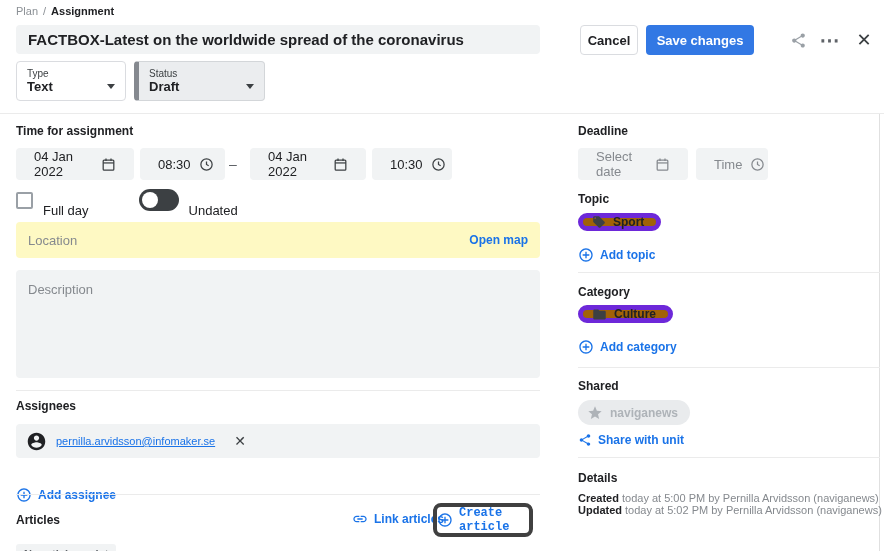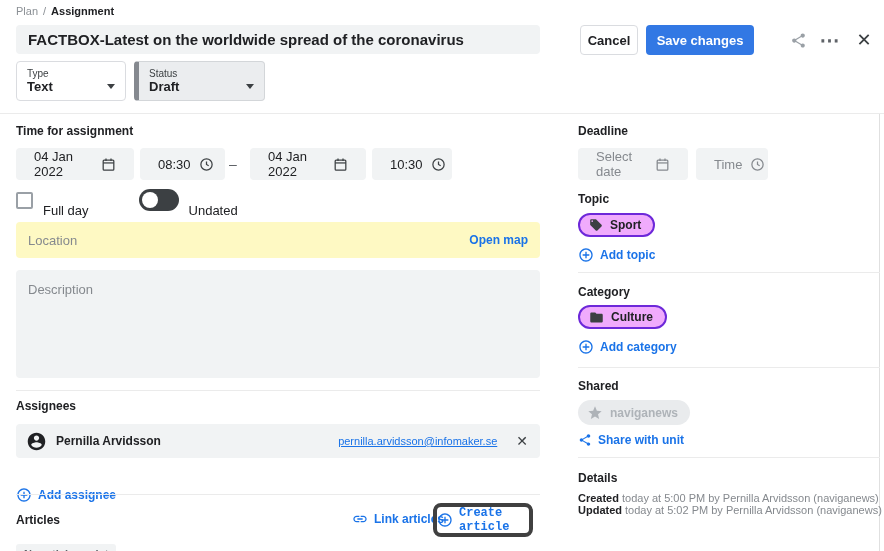--- a/index.html
+++ b/index.html
@@ -51,22 +51,22 @@
   .sec-label { font-size:12px; font-weight:bold; color:#202124; }
   .field {
     background:#f1f3f4; border-radius:4px; display:flex; align-items:center;
     font-size:13px; color:#202124; cursor:pointer; padding:0 18px; gap:8px; height:32px;
     justify-content:space-between;
   }
   .field .ph { color:#85898e; }
   .ic { flex:0 0 auto; display:flex; }
   .blue-link { display:flex; align-items:center; gap:6px; color:#1a73e8; font-size:12px; font-weight:bold; cursor:pointer; }
   .pill {
-    display:inline-flex; align-items:center; gap:7px; height:24px; padding:0 12px 0 9px;
-    background:#f0abfc; border:2px solid #6d28d9; border-radius:13px;
+    display:inline-flex; align-items:center; gap:7px; height:18px; padding:0 12px 0 9px;
+    background:#a16207; border:5px solid #6d28d9; border-radius:13px;
     font-size:12px; font-weight:bold; color:#202124; cursor:pointer;
   }
   .pill-gray { background:#e9ebed; border:none; color:#aeb3b8; height:25px; }
 
   
   .lbl-time { left:16px; top:124px; }
   .f-sd { left:16px;  top:148px; width:118px; }
   .f-st { left:140px; top:148px; width:85px;  }
   .time-dash { left:229px; top:148px; height:32px; display:flex; align-items:center; color:#5f6368; font-size:14px; }
   .f-ed { left:250px; top:148px; width:116px; }
@@ -222,21 +222,20 @@
 
 <div class="abs divider div-assignees"></div>
 <div class="abs sec-label lbl-assignees">Assignees</div>
 
 <div class="abs assignee-row">
   <span class="ic">
     <svg width="21" height="21" viewBox="0 0 24 24" fill="#202124">
         <path d="M12 2C6.48 2 2 6.48 2 12s4.48 10 10 10 10-4.48 10-10S17.52 2 12 2zm0 3c1.66 0 3 1.34 3 3s-1.34 3-3 3-3-1.34-3-3 1.34-3 3-3zm0 14.2c-2.5 0-4.71-1.28-6-3.22.03-1.99 4-3.08 6-3.08 1.99 0 5.97 1.09 6 3.08-1.29 1.94-3.5 3.22-6 3.22z"></path>
       </svg>
   </span>
-  <span class="assignee-name">Pernilla Arvidsson</span>
   <a class="assignee-email">pernilla.arvidsson@infomaker.se</a>
   <span class="row-x">✕</span>
 </div>
 
 <div class="abs blue-link add-assignee">
   <span class="ic">
     <svg width="16" height="16" viewBox="0 0 24 24" fill="#1a73e8">
         <path d="M13 7h-2v4H7v2h4v4h2v-4h4v-2h-4V7zm-1-5C6.48 2 2 6.48 2 12s4.48 10 10 10 10-4.48 10-10S17.52 2 12 2zm0 18c-4.41 0-8-3.59-8-8s3.59-8 8-8 8 3.59 8 8-3.59 8-8 8z"></path>
       </svg>
   </span>

